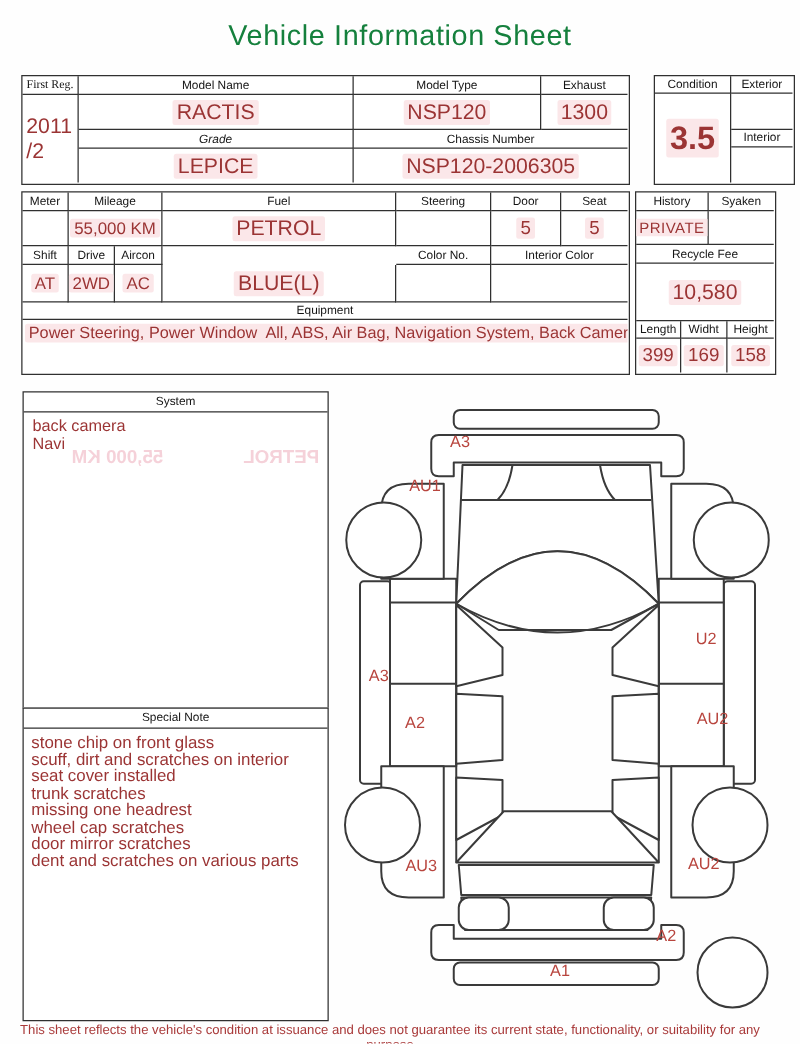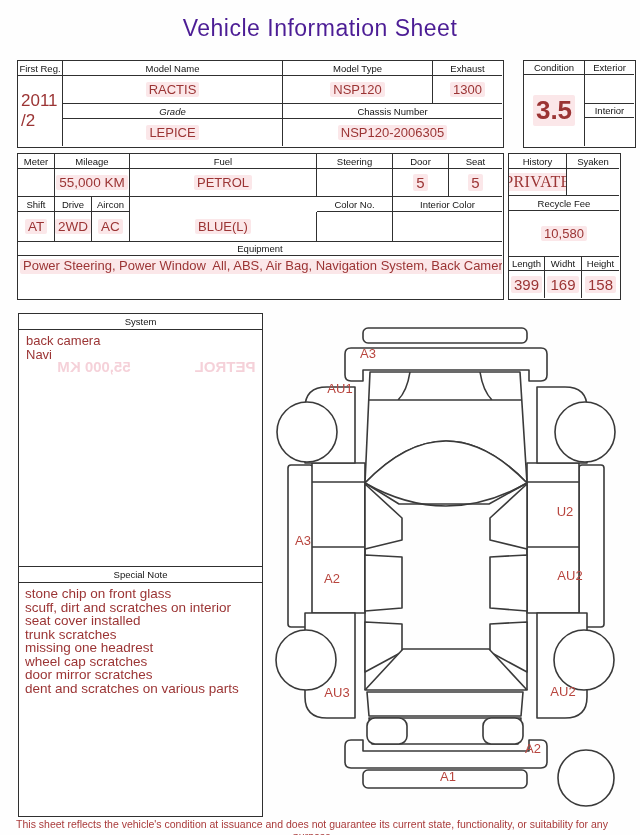--- a/index.html
+++ b/index.html
@@ -1,32 +1,32 @@
 <!DOCTYPE html>
 <html><head>
 <meta charset="utf-8">
 <style>
   html,body{margin:0;padding:0;background:#ffffff;}
   #page{position:relative;width:640px;height:835px;background:#fefefe;
         font-family:"Liberation Sans", sans-serif;overflow:hidden;}
   .title{position:absolute;top:15px;left:0;width:640px;text-align:center;
-         font-size:23px;font-weight:500;color:#4c1d95;letter-spacing:.5px;}
+         font-size:23px;font-weight:500;color:#15803d;letter-spacing:.5px;}
   .tbl{position:absolute;border:1.5px solid #303030;background:#fff;box-sizing:border-box;}
   .cell{position:absolute;box-sizing:border-box;display:flex;align-items:center;justify-content:center;overflow:hidden;}
   .br{border-right:1.4px solid #303030;}
   .bb{border-bottom:1.4px solid #303030;}
   .hd{font-size:9.5px;color:#141414;white-space:nowrap;}
   .val{color:#9b3434;}
   .hl{background:#fbe7e9;padding:0 3px;border-radius:2px;white-space:pre;}
-  .v20{font-size:13px;}
+  .v20{font-size:17px;}
   .v17{font-size:17px;line-height:1.15;white-space:pre-line;text-align:left;}
   .v26{font-size:26px;font-weight:bold;}
   .v15{font-size:15px;}
   .v13{font-size:13.5px;}
-  .v12{font-size:16px;letter-spacing:.4px;font-family:Liberation Serif, serif;}
+  .v12{font-size:12px;letter-spacing:.4px;}
   .left{justify-content:flex-start;}
   .topleft{align-items:flex-start;justify-content:flex-start;}
   .eqv{font-size:13px;white-space:pre-wrap;padding:3px 2px;line-height:1.15;text-align:left;}
   .boxhead{position:absolute;left:0;top:0;right:0;height:15px;display:flex;align-items:center;
            justify-content:center;font-size:9.5px;color:#141414;border-bottom:1.4px solid #303030;}
   .boxbody{position:absolute;left:0;top:16px;right:0;bottom:0;color:#9b3434;
            white-space:pre-line;text-align:left;}
   .commenttx{font-size:13px;line-height:1.08;padding:4px 7px;}
   .notetx{font-size:13.5px;line-height:1.0;padding:4px 6px;}
   .ghost{position:absolute;transform:translate(-50%,-50%) scaleX(-1);color:#efb3c0;opacity:.6;
@@ -38,21 +38,21 @@
           font-size:10.5px;color:#a93a3a;padding-left:16px;}
 </style>
 </head>
 <body>
 
 <div id="page">
 
   <div class="title">Vehicle Information Sheet</div>
 
   <div class="tbl" style="left:17px;top:60px;width:487px;height:88px;">
-    <div class="cell hd br bb" style="left:0;top:0;width:45px;height:15px;">First Reg.</div>
+    <div class="cell hd br bb" style="left:0;top:0;width:45px;height:15px;font-family:Liberation Serif, serif;">First Reg.</div>
     <div class="cell val v17 br left" style="left:0;top:15px;width:45px;height:70px;padding-left:3px;">2011
 /2</div>
 
     <div class="cell hd br bb" style="left:45px;top:0;width:220px;height:15px;">Model Name</div>
     <div class="cell val v20 br bb" style="left:45px;top:15px;width:220px;height:28px;">
         <span class="hl">RACTIS</span>
       </div>
     <div class="cell hd br bb" style="left:45px;top:43px;width:220px;height:15px;font-style:italic;">Grade</div>
     <div class="cell val v20 br" style="left:45px;top:58px;width:220px;height:27px;">
         <span class="hl">LEPICE</span>

